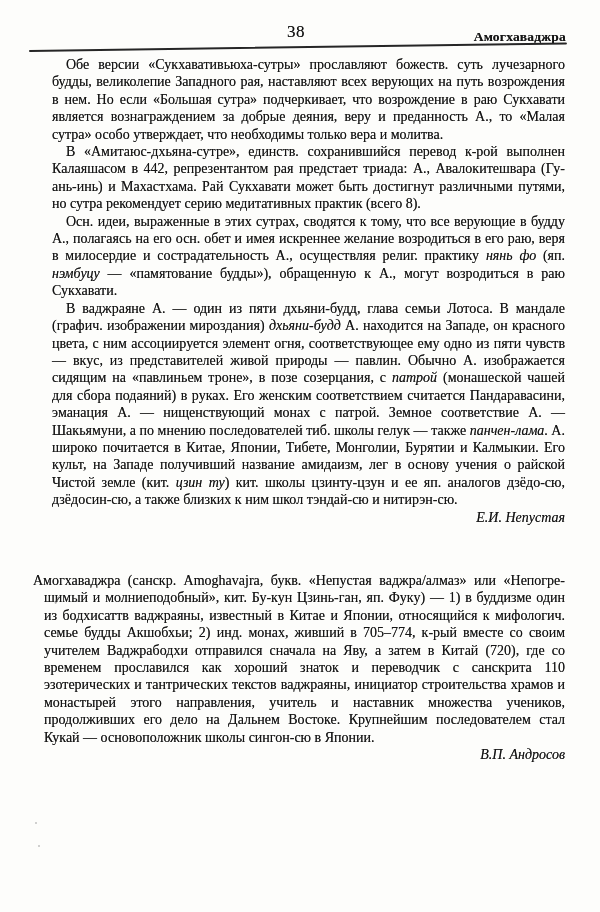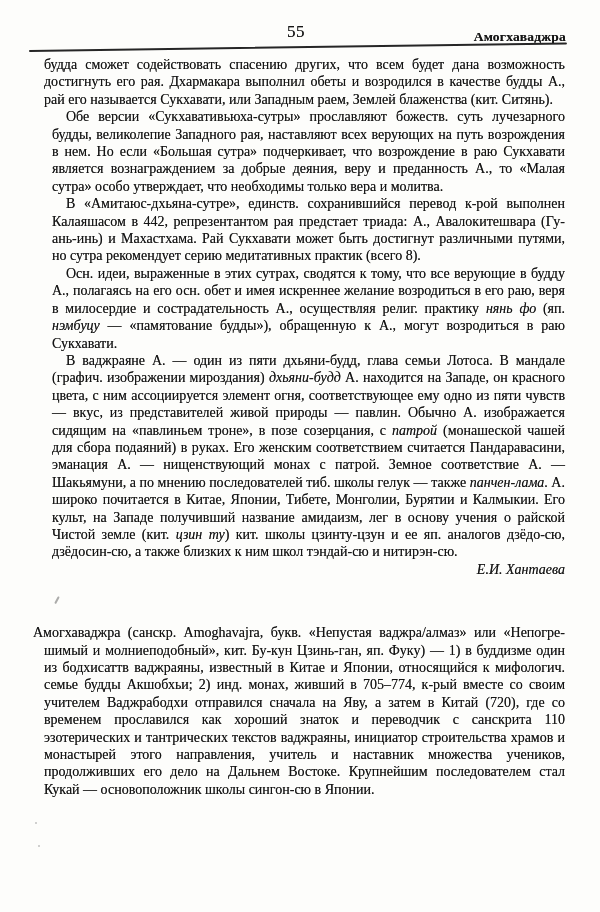--- a/index.html
+++ b/index.html
@@ -48,43 +48,43 @@
     background:rgba(40,40,40,.28);text-shadow:none;
   }
   .speck1{left:35px;top:822px;}
   .speck2{left:38px;top:845px;}
 </style>
 </head>
 <body>
 
 <div class="page">
 
-  <div class="pagenum">55</div>
+  <div class="pagenum">38</div>
 
   <div class="running">Амогхаваджра</div>
 
   <div class="rule"></div>
 
   <div class="bodytext">
 
     <div>
-        <p><span>будда сможет содействовать спасению других, что всем будет дана возможность достигнуть его рая. Дхармакара выполнил обеты и возродился в качестве будды А., рай его называется Сукхавати, или Западным раем, Землей блаженства (кит. Ситянь).</span></p>
         <p class="ind"><span>Обе версии «Сукхавативьюха-сутры» прославляют божеств. суть лучезарного будды, великолепие Западного рая, наставляют всех верующих на путь возрожде­ния в нем. Но если «Большая сутра» подчеркивает, что возрождение в раю Сукха­вати является вознаграждением за добрые деяния, веру и преданность А., то «Ма­лая сутра» особо утверждает, что необходимы только вера и молитва.</span></p>
         <p class="ind"><span>В «Амитаюс-дхьяна-сутре», единств. сохранившийся перевод к-рой выполнен Калаяшасом в 442, репрезентантом рая предстает триада: А., Авалокитешвара (Гу­ань-инь) и Махастхама. Рай Сукхавати может быть достигнут различными путями, но сутра рекомендует серию медитативных практик (всего 8).</span></p>
         <p class="ind"><span>Осн. идеи, выраженные в этих сутрах, сводятся к тому, что все верующие в буд­ду А., полагаясь на его осн. обет и имея искреннее желание возродиться в его раю, веря в милосердие и сострадательность А., осуществляя религ. практику </span><span class="i">нянь фо</span><span> (яп. </span><span class="i">нэмбуцу</span><span> — «памятование будды»), обращенную к А., могут возродиться в раю Сукхавати.</span></p>
         <p class="ind"><span>В </span><span class="b">ваджраяне</span><span> А. — один из пяти </span><span class="b">дхьяни-будд</span><span>, глава семьи Лотоса. В </span><span class="b">мандале</span><span> (графич. изображении мироздания) </span><span class="i">дхьяни-будд</span><span> А. находится на Западе, он крас­ного цвета, с ним ассоциируется элемент огня, соответствующее ему одно из пяти чувств — вкус, из представителей живой природы — павлин. Обычно А. изобра­жается сидящим на «павлиньем троне», в позе созерцания, с </span><span class="i">патрой</span><span> (монашеской чашей для сбора подаяний) в руках. Его женским соответствием считается Панда­равасини, эманация А. — нищенствующий монах с патрой. Земное соответствие А. — Шакьямуни, а по мнению последователей тиб. школы </span><span class="b">гелук</span><span> — также </span><span class="i">панчен-лама</span><span>. А. широко почитается в Китае, Японии, Тибете, Монголии, Бурятии и Калмыкии. Его культ, на Западе получивший название </span><span class="b">амидаизм</span><span>, лег в основу учения о райской Чистой земле (кит. </span><span class="i">цзин ту</span><span>) кит. школы </span><span class="b">цзинту-цзун</span><span> и ее яп. аналогов </span><span class="b">дзёдо-сю</span><span>, </span><span class="b">дзёдосин-сю</span><span>, а также близких к ним школ </span><span class="b">тэндай-сю</span><span> и </span><span class="b">нити­рэн-сю</span><span>.</span></p>
       </div>
 
 
-    <p class="sig">Е.И. Хантаева</p>
+    <p class="sig">Е.И. Непустая</p>
 
     <div class="article2">
         <p class="hang"><span class="b">Амогхаваджра</span><span> (санскр. Amoghavajra, букв. «Непустая ваджра/алмаз» или «Непогре­шимый и молниеподобный», кит. Бу-кун Цзинь-ган, яп. Фуку) — 1) в буддизме один из </span><span class="b">бодхисаттв ваджраяны</span><span>, известный в Китае и Японии, относящийся к мифологич. семье </span><span class="b">будды Акшобхьи</span><span>; 2) инд. монах, живший в 705–774, к-рый вместе со своим учителем </span><span class="b">Ваджрабодхи</span><span> отправился сначала на Яву, а затем в Ки­тай (720), где со временем прославился как хороший знаток и переводчик с санск­рита 110 эзотерических и тантрических текстов ваджраяны, инициатор строитель­ства храмов и монастырей этого направления, учитель и наставник множества учеников, продолживших его дело на Дальнем Востоке. Крупнейшим последова­телем стал </span><span class="b">Кукай</span><span> — основоположник школы </span><span class="b">сингон-сю</span><span> в Японии.</span></p>
       </div>
 
+    <p class="sig">В.П. Андросов</p>
 
   </div>
 
   <div class="tick"></div>
   <div class="speck1"></div>
   <div class="speck2"></div>
 
 </div>
 
 </body></html>

